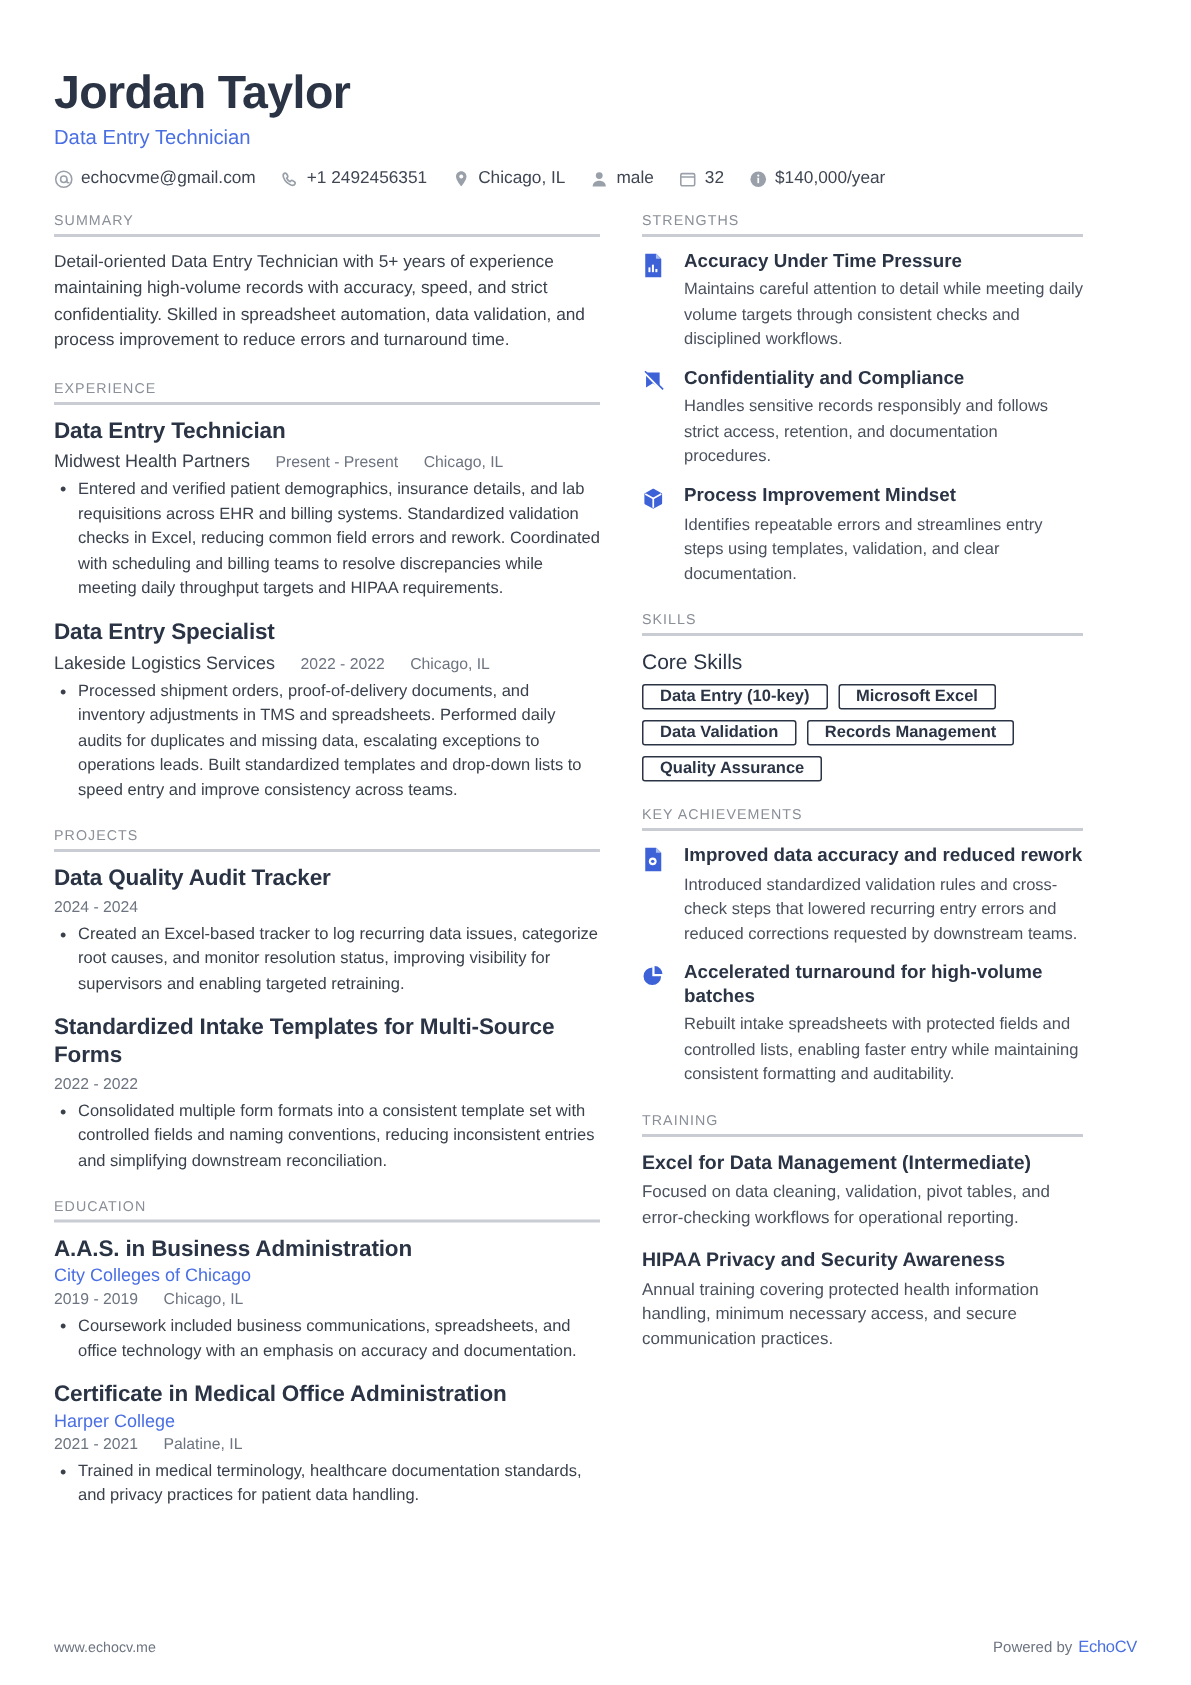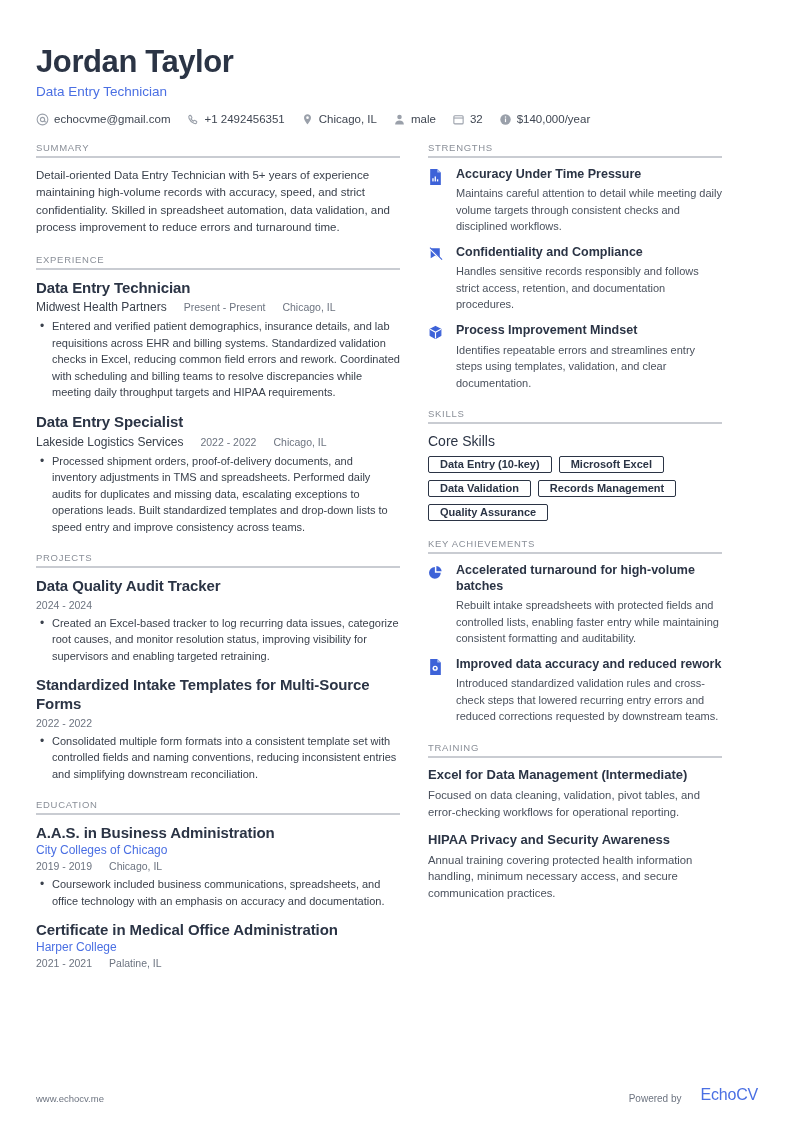--- a/index.html
+++ b/index.html
@@ -243,25 +243,25 @@
     justify-content: space-between;
   }
   .footer-left {
     font-size: 9.5px;
     color: #6d7480;
   }
   .footer-right {
     font-size: 10px;
     color: #6d7480;
     display: flex;
-    align-items: flex-end;
-    gap: 19px;
+    align-items: center;
+    gap: 4px;
   }
   .brand {
-    font-size: 16px;
+    font-size: 11px;
     color: #4a6fe3;
     font-weight: 400;
     letter-spacing: -0.2px;
   }
 </style>
 </head>
 <body>
 
 <div class="page">
 
@@ -411,20 +411,23 @@
           </ul>
         </div>
 
         <div class="entry">
           <div class="entry-title">Certificate in Medical Office Administration</div>
           <div class="entry-org link">Harper College</div>
           <div class="entry-meta">
             <span class="entry-dates">2021 - 2021</span>
             <span class="entry-loc">Palatine, IL</span>
           </div>
+          <ul class="bullets">
+            <li>Trained in medical terminology, healthcare documentation standards, and privacy practices for patient data handling.</li>
+          </ul>
         </div>
       </div>
 
     </div>
 
     <div class="col-right">
 
       <div class="section">
         <div class="sec-label">STRENGTHS</div>
         <div class="sec-rule"></div>
@@ -488,44 +491,44 @@
       </div>
 
 
       <div class="section">
         <div class="sec-label">KEY ACHIEVEMENTS</div>
         <div class="sec-rule"></div>
 
         <div class="ic-item">
           <span class="ic-glyph">
             <svg width="15" height="16" viewBox="0 0 16 18" fill="currentColor">
-              <path d="M7.3 2.2a6.6 6.6 0 1 0 6.6 6.6H7.3z"></path>
-              <path d="M9 1.2v5.9h5.9A6 6 0 0 0 9 1.2z"></path>
-            </svg>
-          </span>
-          <div class="ic-body">
-            <div class="ic-title">Accelerated turnaround for high-volume batches</div>
-            <div class="ic-desc">Rebuilt intake spreadsheets with protected fields and controlled lists, enabling faster entry while maintaining consistent formatting and auditability.</div>
-          </div>
-        </div>
-
-        <div class="ic-item">
-          <span class="ic-glyph">
-            <svg width="15" height="16" viewBox="0 0 16 18" fill="currentColor">
               <path d="M2 0h8l4 4v14H2z"></path>
               <path d="M10 0l4 4h-4z" fill="#a8bdf2"></path>
               <circle cx="7.6" cy="10.4" r="2.9" fill="#fff"></circle>
               <circle cx="7.6" cy="10.4" r="1.3" fill="currentColor"></circle>
             </svg>
           </span>
           <div class="ic-body">
             <div class="ic-title">Improved data accuracy and reduced rework</div>
             <div class="ic-desc">Introduced standardized validation rules and cross-check steps that lowered recurring entry errors and reduced corrections requested by downstream teams.</div>
           </div>
         </div>
+
+        <div class="ic-item">
+          <span class="ic-glyph">
+            <svg width="15" height="16" viewBox="0 0 16 18" fill="currentColor">
+              <path d="M7.3 2.2a6.6 6.6 0 1 0 6.6 6.6H7.3z"></path>
+              <path d="M9 1.2v5.9h5.9A6 6 0 0 0 9 1.2z"></path>
+            </svg>
+          </span>
+          <div class="ic-body">
+            <div class="ic-title">Accelerated turnaround for high-volume batches</div>
+            <div class="ic-desc">Rebuilt intake spreadsheets with protected fields and controlled lists, enabling faster entry while maintaining consistent formatting and auditability.</div>
+          </div>
+        </div>
       </div>
 
       <div class="section">
         <div class="sec-label">TRAINING</div>
         <div class="sec-rule"></div>
 
         <div class="tr-item">
           <div class="tr-title">Excel for Data Management (Intermediate)</div>
           <div class="tr-desc">Focused on data cleaning, validation, pivot tables, and error-checking workflows for operational reporting.</div>
         </div>

